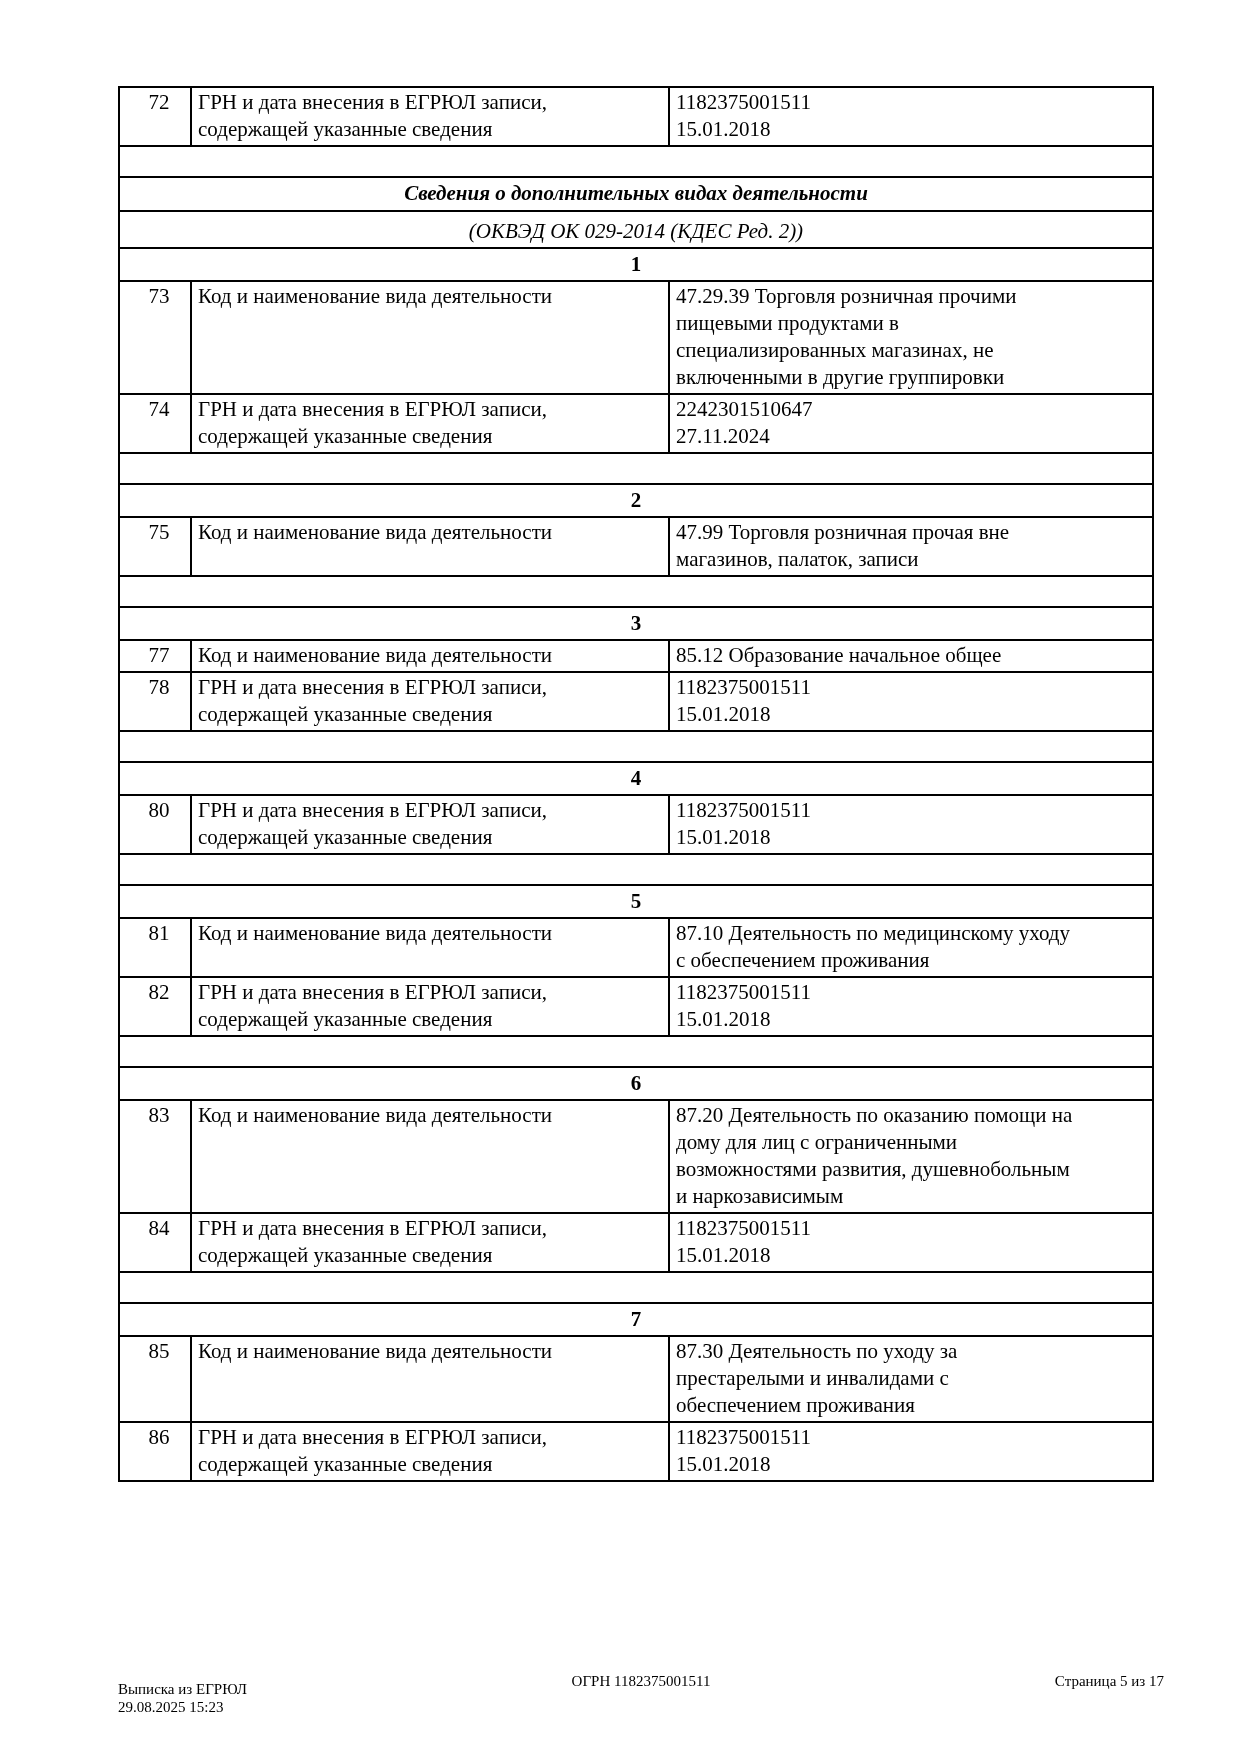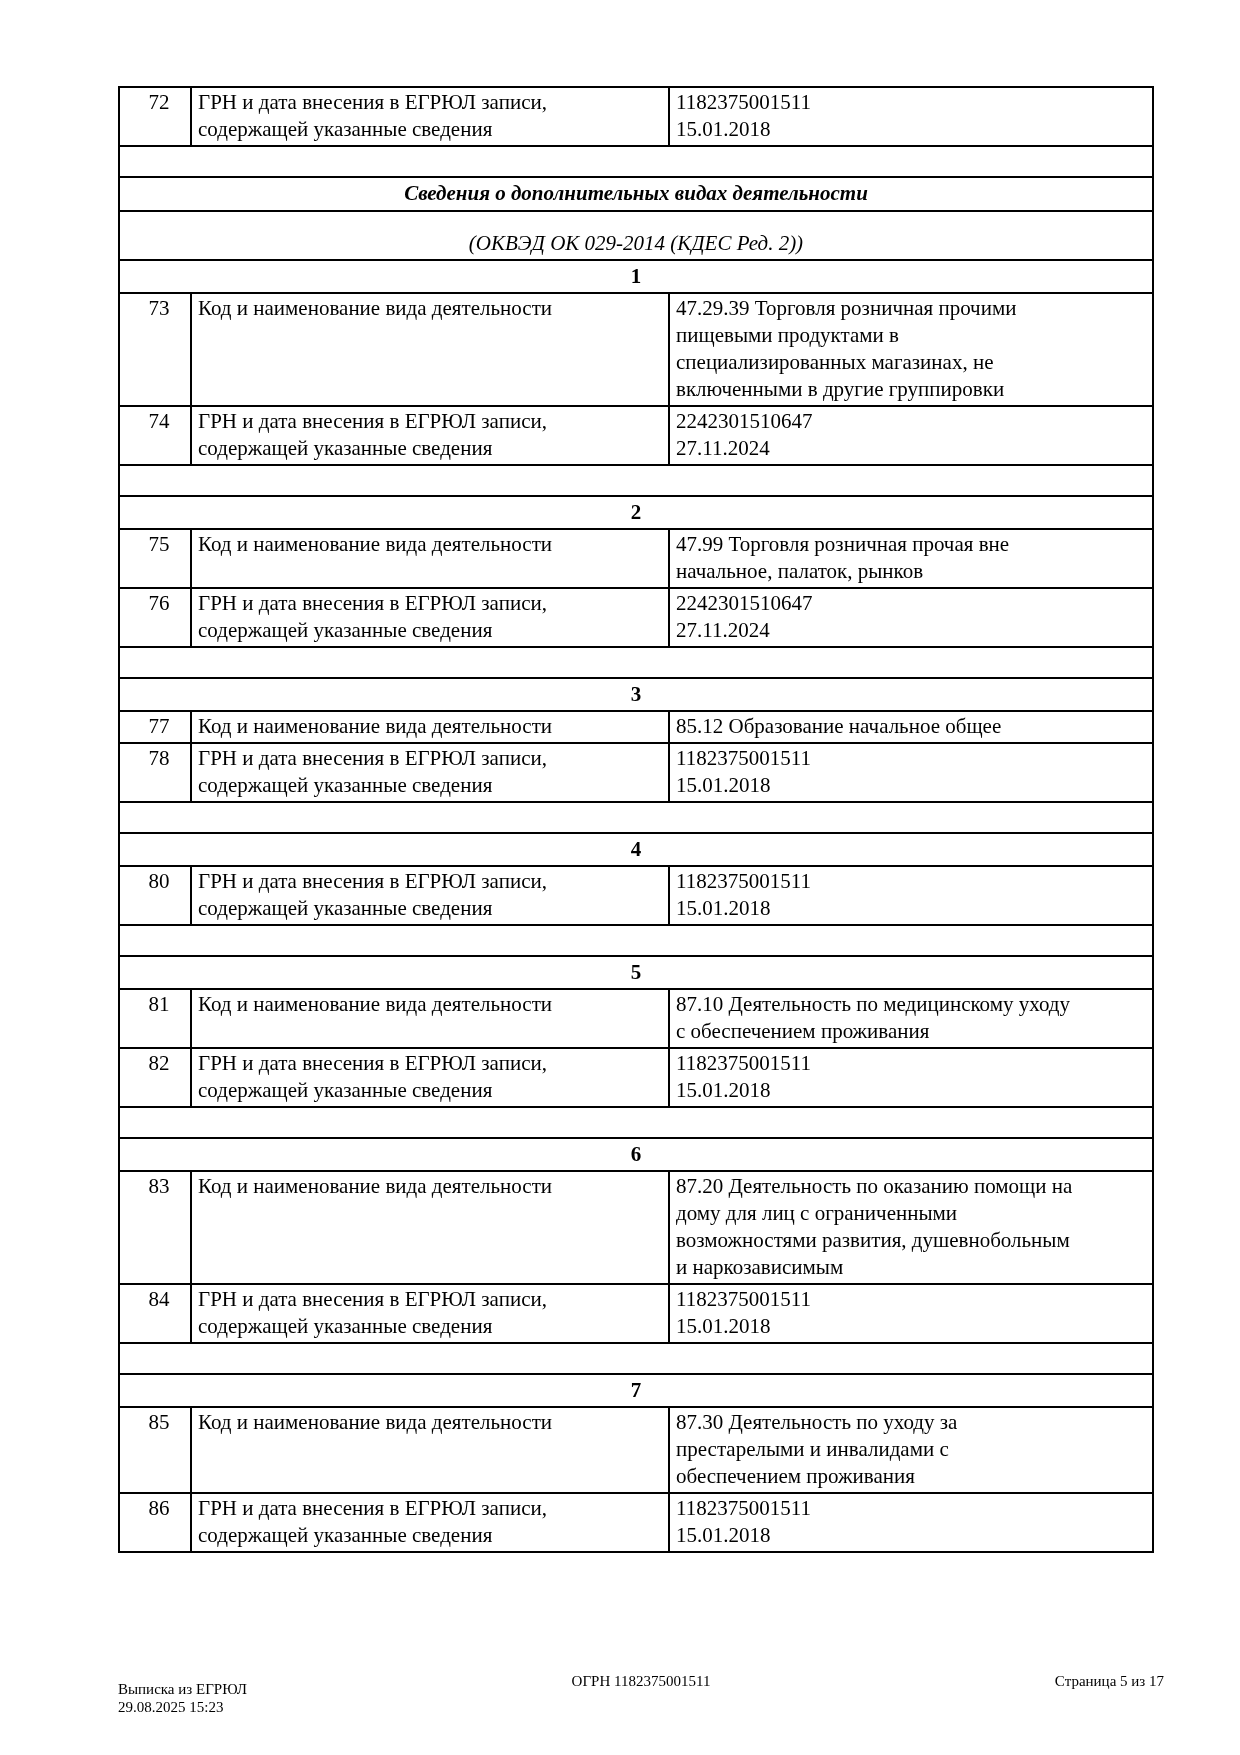--- a/index.html
+++ b/index.html
@@ -27,21 +27,21 @@
     word-wrap: break-word;
   }
   td.c-num { text-align: center; padding-left: 10px; padding-right: 2px; }
   tr.spacer td { height: 29px; padding: 0; }
   tr.sec-title td {
     text-align: center; font-weight: bold; font-style: italic;
     height: 28px; padding: 2px 0 2px 0;
   }
   tr.sec-subtitle td {
     text-align: center; font-style: italic;
-    height: 26px; padding: 18px 0 2px 0;
+    height: 26px; padding: 6px 0 2px 0;
   }
   tr.num-header td {
     text-align: center; font-weight: bold;
     height: 27px; padding: 2px 0 2px 0;
   }
   .cell-line { white-space: nowrap; overflow: visible; }
   .page-footer {
     position: absolute;
     left: 118px; top: 1654px;
     width: 1046px;
@@ -114,32 +114,21 @@
       <tr class="num-header">
         <td colspan="3">2</td>
       </tr>
       <tr class="data-row">
         <td class="c-num">75</td>
         <td>
           <div class="cell-line">Код и наименование вида деятельности</div>
         </td>
         <td>
           <div class="cell-line">47.99 Торговля розничная прочая вне</div>
-          <div class="cell-line">начальное, палаток, рынков</div>
-        </td>
-      </tr>
-      <tr class="data-row">
-        <td class="c-num">76</td>
-        <td>
-          <div class="cell-line">ГРН и дата внесения в ЕГРЮЛ записи,</div>
-          <div class="cell-line">содержащей указанные сведения</div>
-        </td>
-        <td>
-          <div class="cell-line">2242301510647</div>
-          <div class="cell-line">27.11.2024</div>
+          <div class="cell-line">магазинов, палаток, записи</div>
         </td>
       </tr>
       <tr class="spacer">
         <td colspan="3"></td>
       </tr>
       <tr class="num-header">
         <td colspan="3">3</td>
       </tr>
       <tr class="data-row">
         <td class="c-num">77</td>

